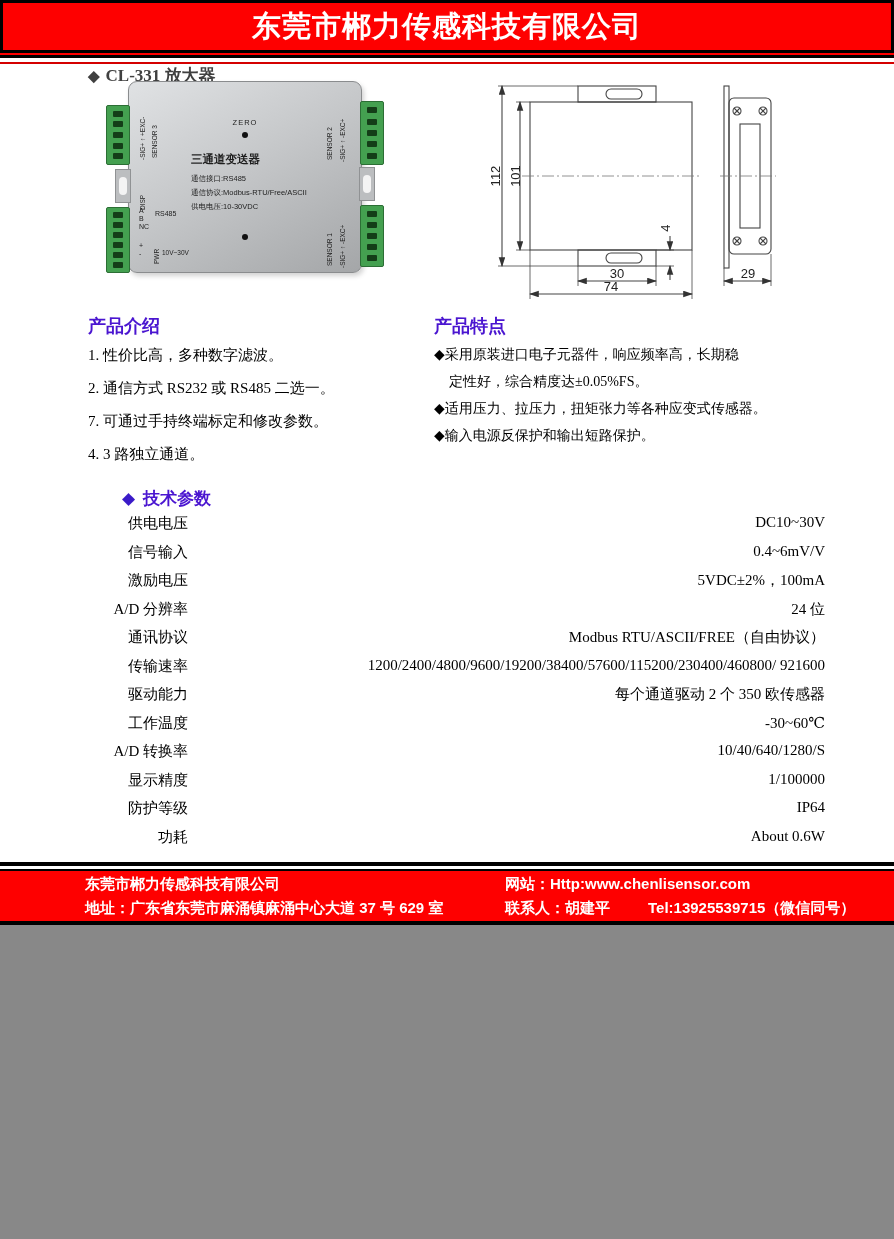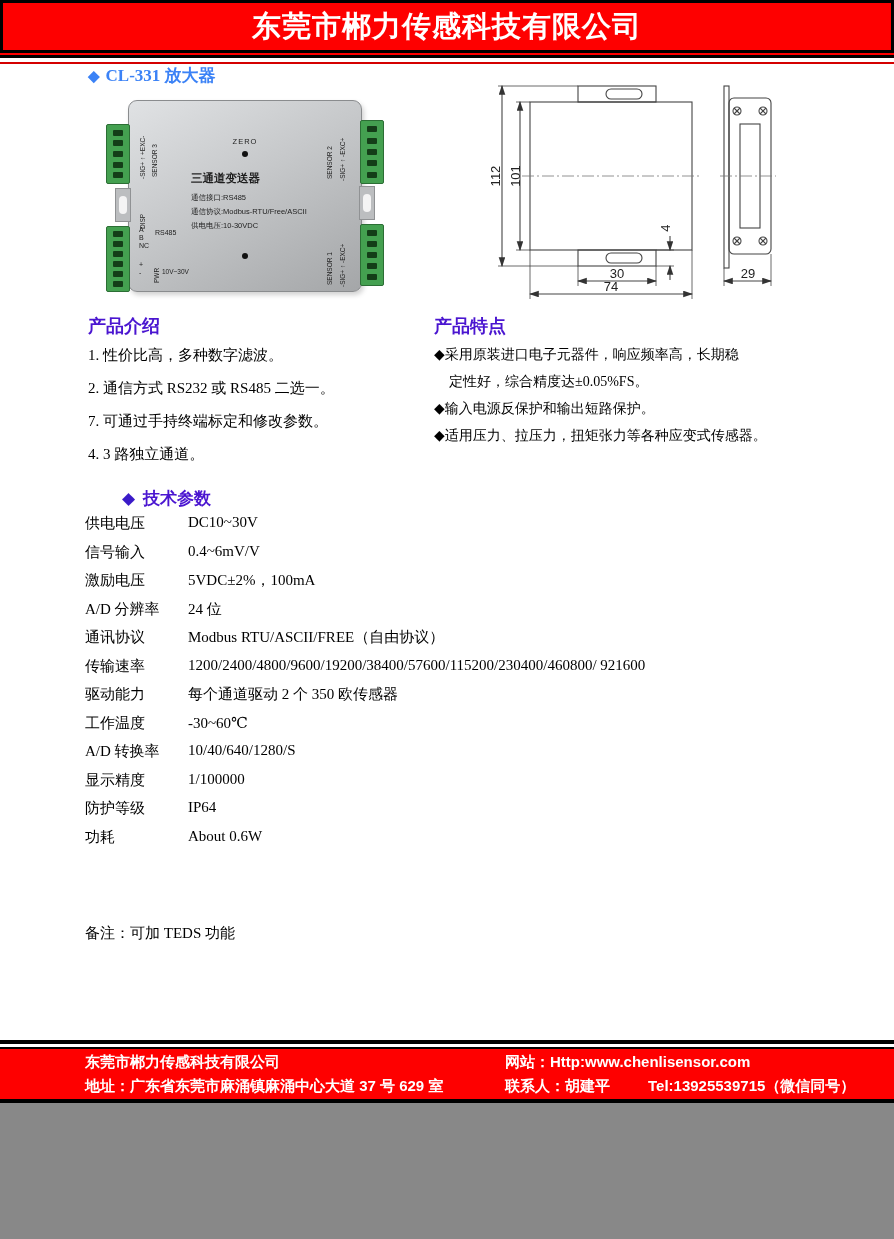--- a/index.html
+++ b/index.html
@@ -1,37 +1,37 @@
 <!DOCTYPE html>
 <html><head>
 <meta charset="utf-8">
 <style>
   * { margin:0; padding:0; box-sizing:border-box; }
   body { background:#888; }
-  .page { width:894px; height:1103px; position:relative; background:#fff; margin:0 auto;
+  .page { width:894px; height:925px; position:relative; background:#fff; margin:0 auto;
           font-family:"Liberation Serif","DejaVu Serif",serif; color:#000; overflow:hidden; }
 
   
   .hdr-rule-a { height:3px; background:#000; }
   .banner { height:47px; background:#fe0000; border-left:3px solid #000; border-right:3px solid #000;
             display:flex; align-items:center; justify-content:center; }
   .banner-text { color:#fff; font-size:29px; font-weight:bold; font-family:"Liberation Sans","DejaVu Sans",sans-serif; letter-spacing:1px; }
   .hdr-rule-b { height:3px; background:#000; }
   .hdr-rule-c { height:2px; background:#fe0000; }
   .hdr-rule-d { height:3px; background:#000; }
   .hdr-rule-e { height:4px; background:#fff; }
   .hdr-rule-f { height:2px; background:#d40000; }
 
   
   .prod-title { position:absolute; left:88px; top:64px; font-size:17px; font-weight:bold;
-                color:#3b82f6; font-family:"Liberation Serif",serif; }
+                color:#404040; font-family:"Liberation Serif",serif; }
   .prod-title .dia { font-size:15px; margin-right:6px; }
 
   
-  .device { position:absolute; left:100px; top:92px; width:290px; height:212px; }
+  .device { position:absolute; left:100px; top:73px; width:290px; height:212px; }
   .dev-body { position:absolute; left:28px; top:8px; width:234px; height:192px;
               background:linear-gradient(150deg,#e0e2e4 0%,#c6c8ca 45%,#a4a6a8 100%);
               border:1px solid #8a8c8e; border-radius:9px; box-shadow:2px 3px 5px rgba(0,0,0,.18); }
   .tb { position:absolute; width:24px; background:#44a050; border:1px solid #2c6e35; border-radius:2px;
         display:flex; flex-direction:column; justify-content:space-evenly; z-index:2; }
   .hole { width:10px; height:6px; background:#143d18; margin:0 auto; border-radius:1px; }
   .ear { position:absolute; width:16px; height:34px; background:#bcbec0; border:1px solid #909294; z-index:1; }
   .ear i { display:block; width:8px; height:18px; background:#f4f4f4; border-radius:5px; margin:7px auto; }
   .rot { position:absolute; font-size:6.5px; color:#222; white-space:nowrap;
          transform:rotate(-90deg); transform-origin:left top;
@@ -57,21 +57,21 @@
   .intro { position:absolute; left:88px; top:314px; width:340px; }
   .intro-item { font-size:15px; margin-bottom:14px; }
   .features { position:absolute; left:434px; top:314px; width:450px; }
   .feat-line { font-size:14px; margin-bottom:9px; }
   .feat-line.indent { padding-left:15px; }
 
   
   .tech-head { position:absolute; left:90px; top:487px; font-size:17px; font-weight:bold; color:#4a15d0;
                font-family:"Liberation Sans","DejaVu Sans",sans-serif;margin-left:32px; }
   .tech-head .dia { color:#3a1ac8; margin-right:8px; }
-  .specs { position:absolute; left:85px; top:514px; width:740px; font-size:15px; }
+  .specs { position:absolute; left:85px; top:514px; width:740px; font-size:15px;text-align:right; }
   .spec-row { display:flex; margin-bottom:9.5px; }
   .spec-label { width:103px; flex:none; }
   .spec-value { flex:1; }
   .spec-cont { padding-left:8px; margin-top:9.5px; }
   .note { position:absolute; left:85px; top:924px; font-size:15px; font-weight:normal; }
 
   
   .footer { position:absolute; left:0; bottom:0; width:894px; }
   .ftr-rule-a { height:4px; background:#000; }
   .ftr-rule-b { height:3px; background:#fff; }
@@ -249,22 +249,22 @@
     <div class="intro-item">1. 性价比高，多种数字滤波。</div>
     <div class="intro-item">2. 通信方式 RS232 或 RS485 二选一。</div>
     <div class="intro-item">7. 可通过手持终端标定和修改参数。</div>
     <div class="intro-item">4. 3 路独立通道。</div>
   </div>
 
   <div class="features">
     <div class="col-head">产品特点</div>
     <div class="feat-line">◆采用原装进口电子元器件，响应频率高，长期稳</div>
     <div class="feat-line indent">定性好，综合精度达±0.05%FS。</div>
+    <div class="feat-line">◆适用压力、拉压力，扭矩张力等各种应变式传感器。</div>
     <div class="feat-line">◆输入电源反保护和输出短路保护。</div>
-    <div class="feat-line">◆适用压力、拉压力，扭矩张力等各种应变式传感器。</div>
   </div>
 
   <div class="tech-head">
     <span class="dia">◆</span><span>技术参数</span>
   </div>
 
   <div class="specs">
     <div class="spec-row">
         <span class="spec-label">供电电压</span>
         <span class="spec-value">DC10~30V</span>

